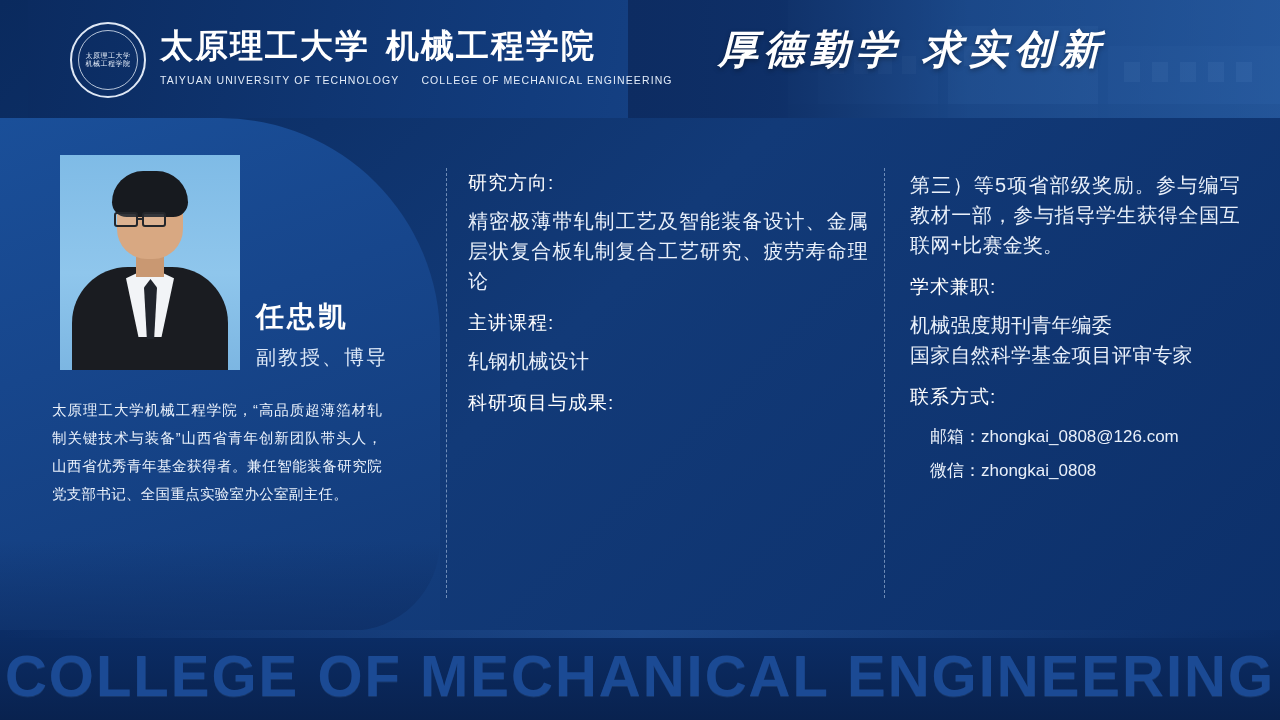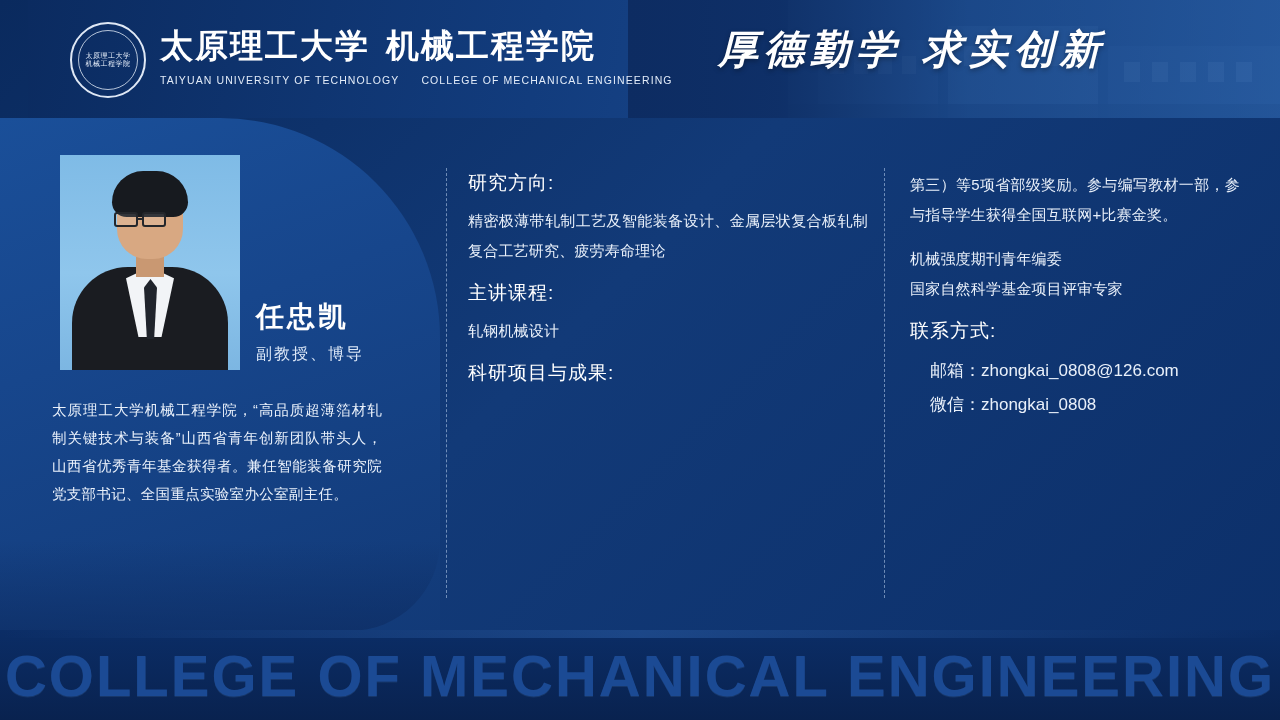--- a/index.html
+++ b/index.html
@@ -113,21 +113,21 @@
     position: absolute; left: 66px; top: 112px; width: 48px; height: 70px;
     background: #f2f4f7; clip-path: polygon(50% 0, 100% 16%, 74% 100%, 26% 100%, 0 16%);
   }
   .p-tie {
     position: absolute; left: 84px; top: 124px; width: 13px; height: 60px;
     background: #20242c; clip-path: polygon(50% 0, 100% 14%, 78% 100%, 22% 100%, 0 14%);
   }
   .name-wrap { position: absolute; left: 256px; top: 298px; }
   .title-line {
     position: absolute; left: 256px; top: 344px;
-    color: #dbe7f7; font-size: 16px; letter-spacing: 2px;
+    color: #dbe7f7; font-size: 20px; letter-spacing: 2px;
   }
   .bio {
     position: absolute; left: 52px; top: 396px; width: 330px;
     color: #eaf1fb; font-size: 14.5px; line-height: 28px; letter-spacing: .3px;
     text-align: justify;
   }
 
   
   .col-mid { position: absolute; left: 468px; top: 170px; width: 400px; }
   .col-right { position: absolute; left: 910px; top: 170px; width: 330px; }
@@ -137,21 +137,21 @@
     border-left: 1px dashed rgba(190,212,240,.55);
   }
   .div1 { left: 446px; }
   .div2 { left: 884px; }
 
   h3.sec {
     color: #ffffff; font-size: 19px; font-weight: normal; letter-spacing: 1px;
     margin-bottom: 10px;
   }
   p.body {
-    color: #e9f0fa; font-size: 15px; line-height: 30px; letter-spacing: .2px;
+    color: #e9f0fa; font-size: 20px; line-height: 30px; letter-spacing: .2px;
     text-align: justify;
   }
   .gap { height: 14px; }
 
   .contact-line { color: #e9f0fa; font-size: 17px; line-height: 34px; margin-left: 20px; }
 
   
   .footer {
     position: absolute; left: 0; bottom: 0; width: 1280px; height: 90px;
     background: linear-gradient(180deg, #0b2d66 0%, #09224f 100%);
@@ -243,20 +243,21 @@
     <div class="gap"></div>
     <h3 class="sec">主讲课程:</h3>
     <p class="body">轧钢机械设计</p>
     <div class="gap"></div>
     <h3 class="sec">科研项目与成果:</h3>
   </div>
 
   <div class="col-right">
     <p class="body">第三）等5项省部级奖励。参与编写教材一部，参与指导学生获得全国互联网+比赛金奖。</p>
     <div class="gap"></div>
+    <h3 class="sec">学术兼职:</h3>
     <p class="body">机械强度期刊青年编委</p>
     <p class="body">国家自然科学基金项目评审专家</p>
     <div class="gap"></div>
     <h3 class="sec">联系方式:</h3>
     <div class="contact-line">邮箱：zhongkai_0808@126.com</div>
     <div class="contact-line">微信：zhongkai_0808</div>
   </div>
 
   <div class="footer">
     <div class="footer-band"></div>

